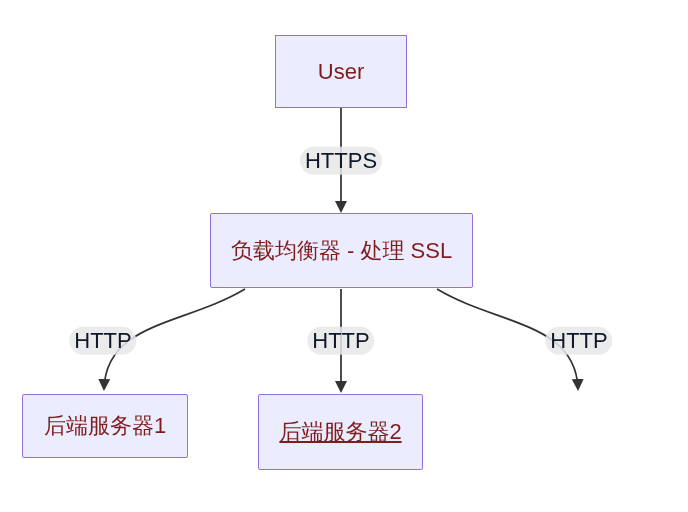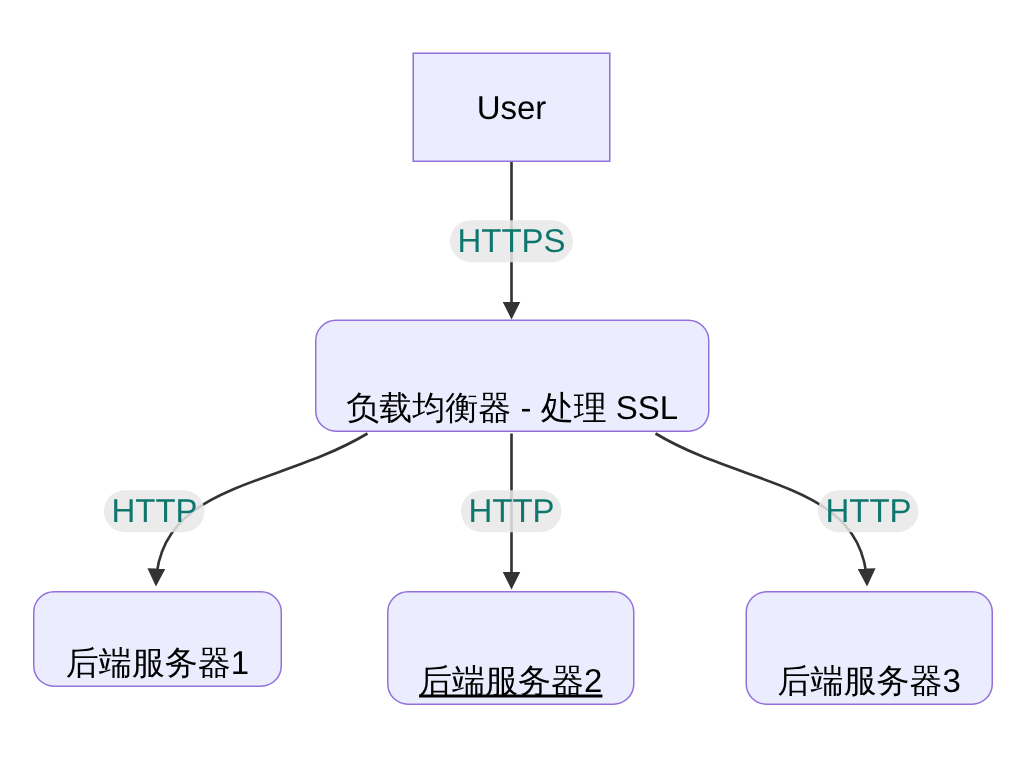--- a/index.html
+++ b/index.html
@@ -28,36 +28,36 @@
     fill: none;
   }
   .node {
     position: absolute;
     box-sizing: border-box;
     background: #ECECFF;
     border: 1.3px solid #9370DB;
     display: flex;
     align-items: center;
     justify-content: center;
-    color: #000000;
+    color: #7f1d1d;
     font-size: 22px;
     text-align: center;
     white-space: nowrap;
   }
-  .node.rounded { border-radius: 14px; align-items: flex-end; }
+  .node.rounded { border-radius: 2px; }
   #node-user          { left: 275px; top: 35px;  width: 132px; height: 73px; }
   #node-load-balancer { left: 210px; top: 213px; width: 263px; height: 75px; }
   #node-server1       { left: 22px;  top: 394px; width: 166px; height: 64px; }
   #node-server2       { left: 258px; top: 394px; width: 165px; height: 76px; text-decoration: underline; }
   #node-server3       { left: 497px; top: 394px; width: 165px; height: 76px; }
   .edge-label {
     position: absolute;
     transform: translate(-50%, -50%);
     background: rgba(232, 232, 232, 0.85);
-    color: #0f766e;
+    color: #0f172a;
     font-size: 22px;
     line-height: 1.2;
     padding: 1px 5px;
     white-space: nowrap;
     border-radius: 14px;
   }
   #label-https  { left: 341px; top: 161px; }
   #label-http-1 { left: 103px; top: 341px; }
   #label-http-2 { left: 341px; top: 341px; }
   #label-http-3 { left: 579px; top: 341px; }
@@ -97,17 +97,14 @@
   </div>
   <div class="node rounded" id="node-load-balancer">
     <span>负载均衡器 - 处理 SSL</span>
   </div>
   <div class="node rounded" id="node-server1">
     <span>后端服务器1</span>
   </div>
   <div class="node rounded" id="node-server2">
     <span>后端服务器2</span>
   </div>
-  <div class="node rounded" id="node-server3">
-    <span>后端服务器3</span>
-  </div>
 
 </div>
 
 </body></html>

